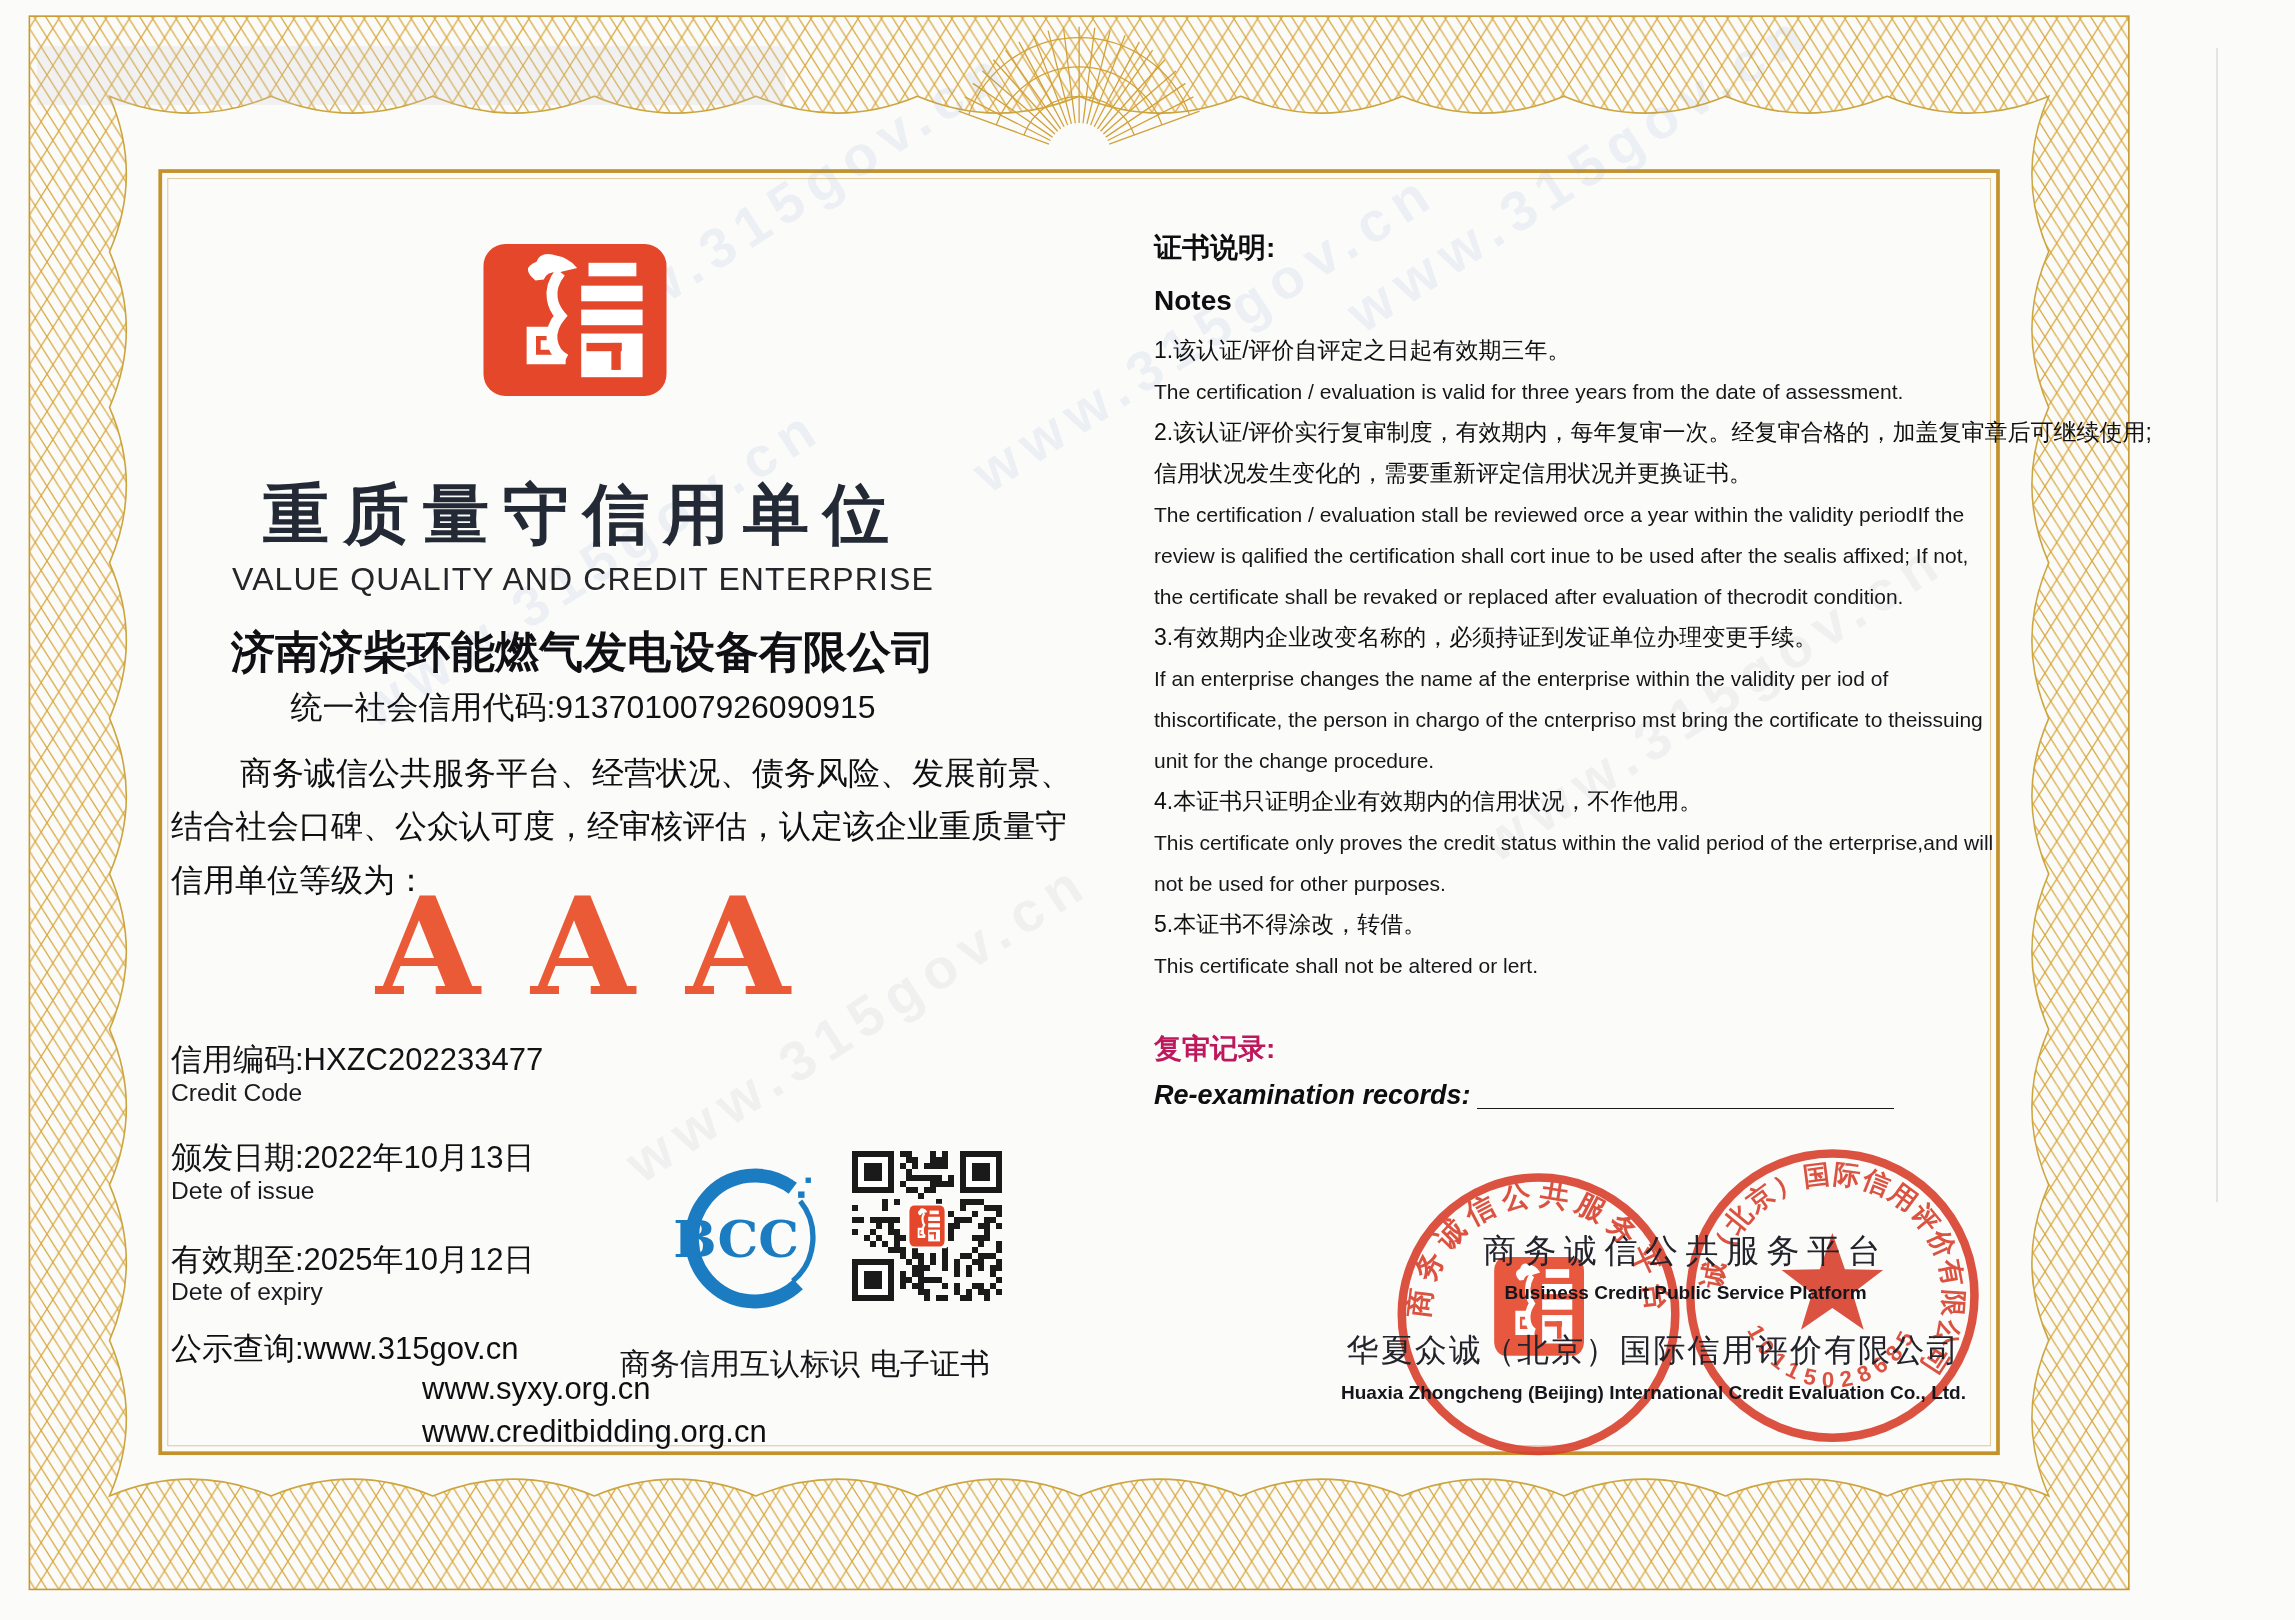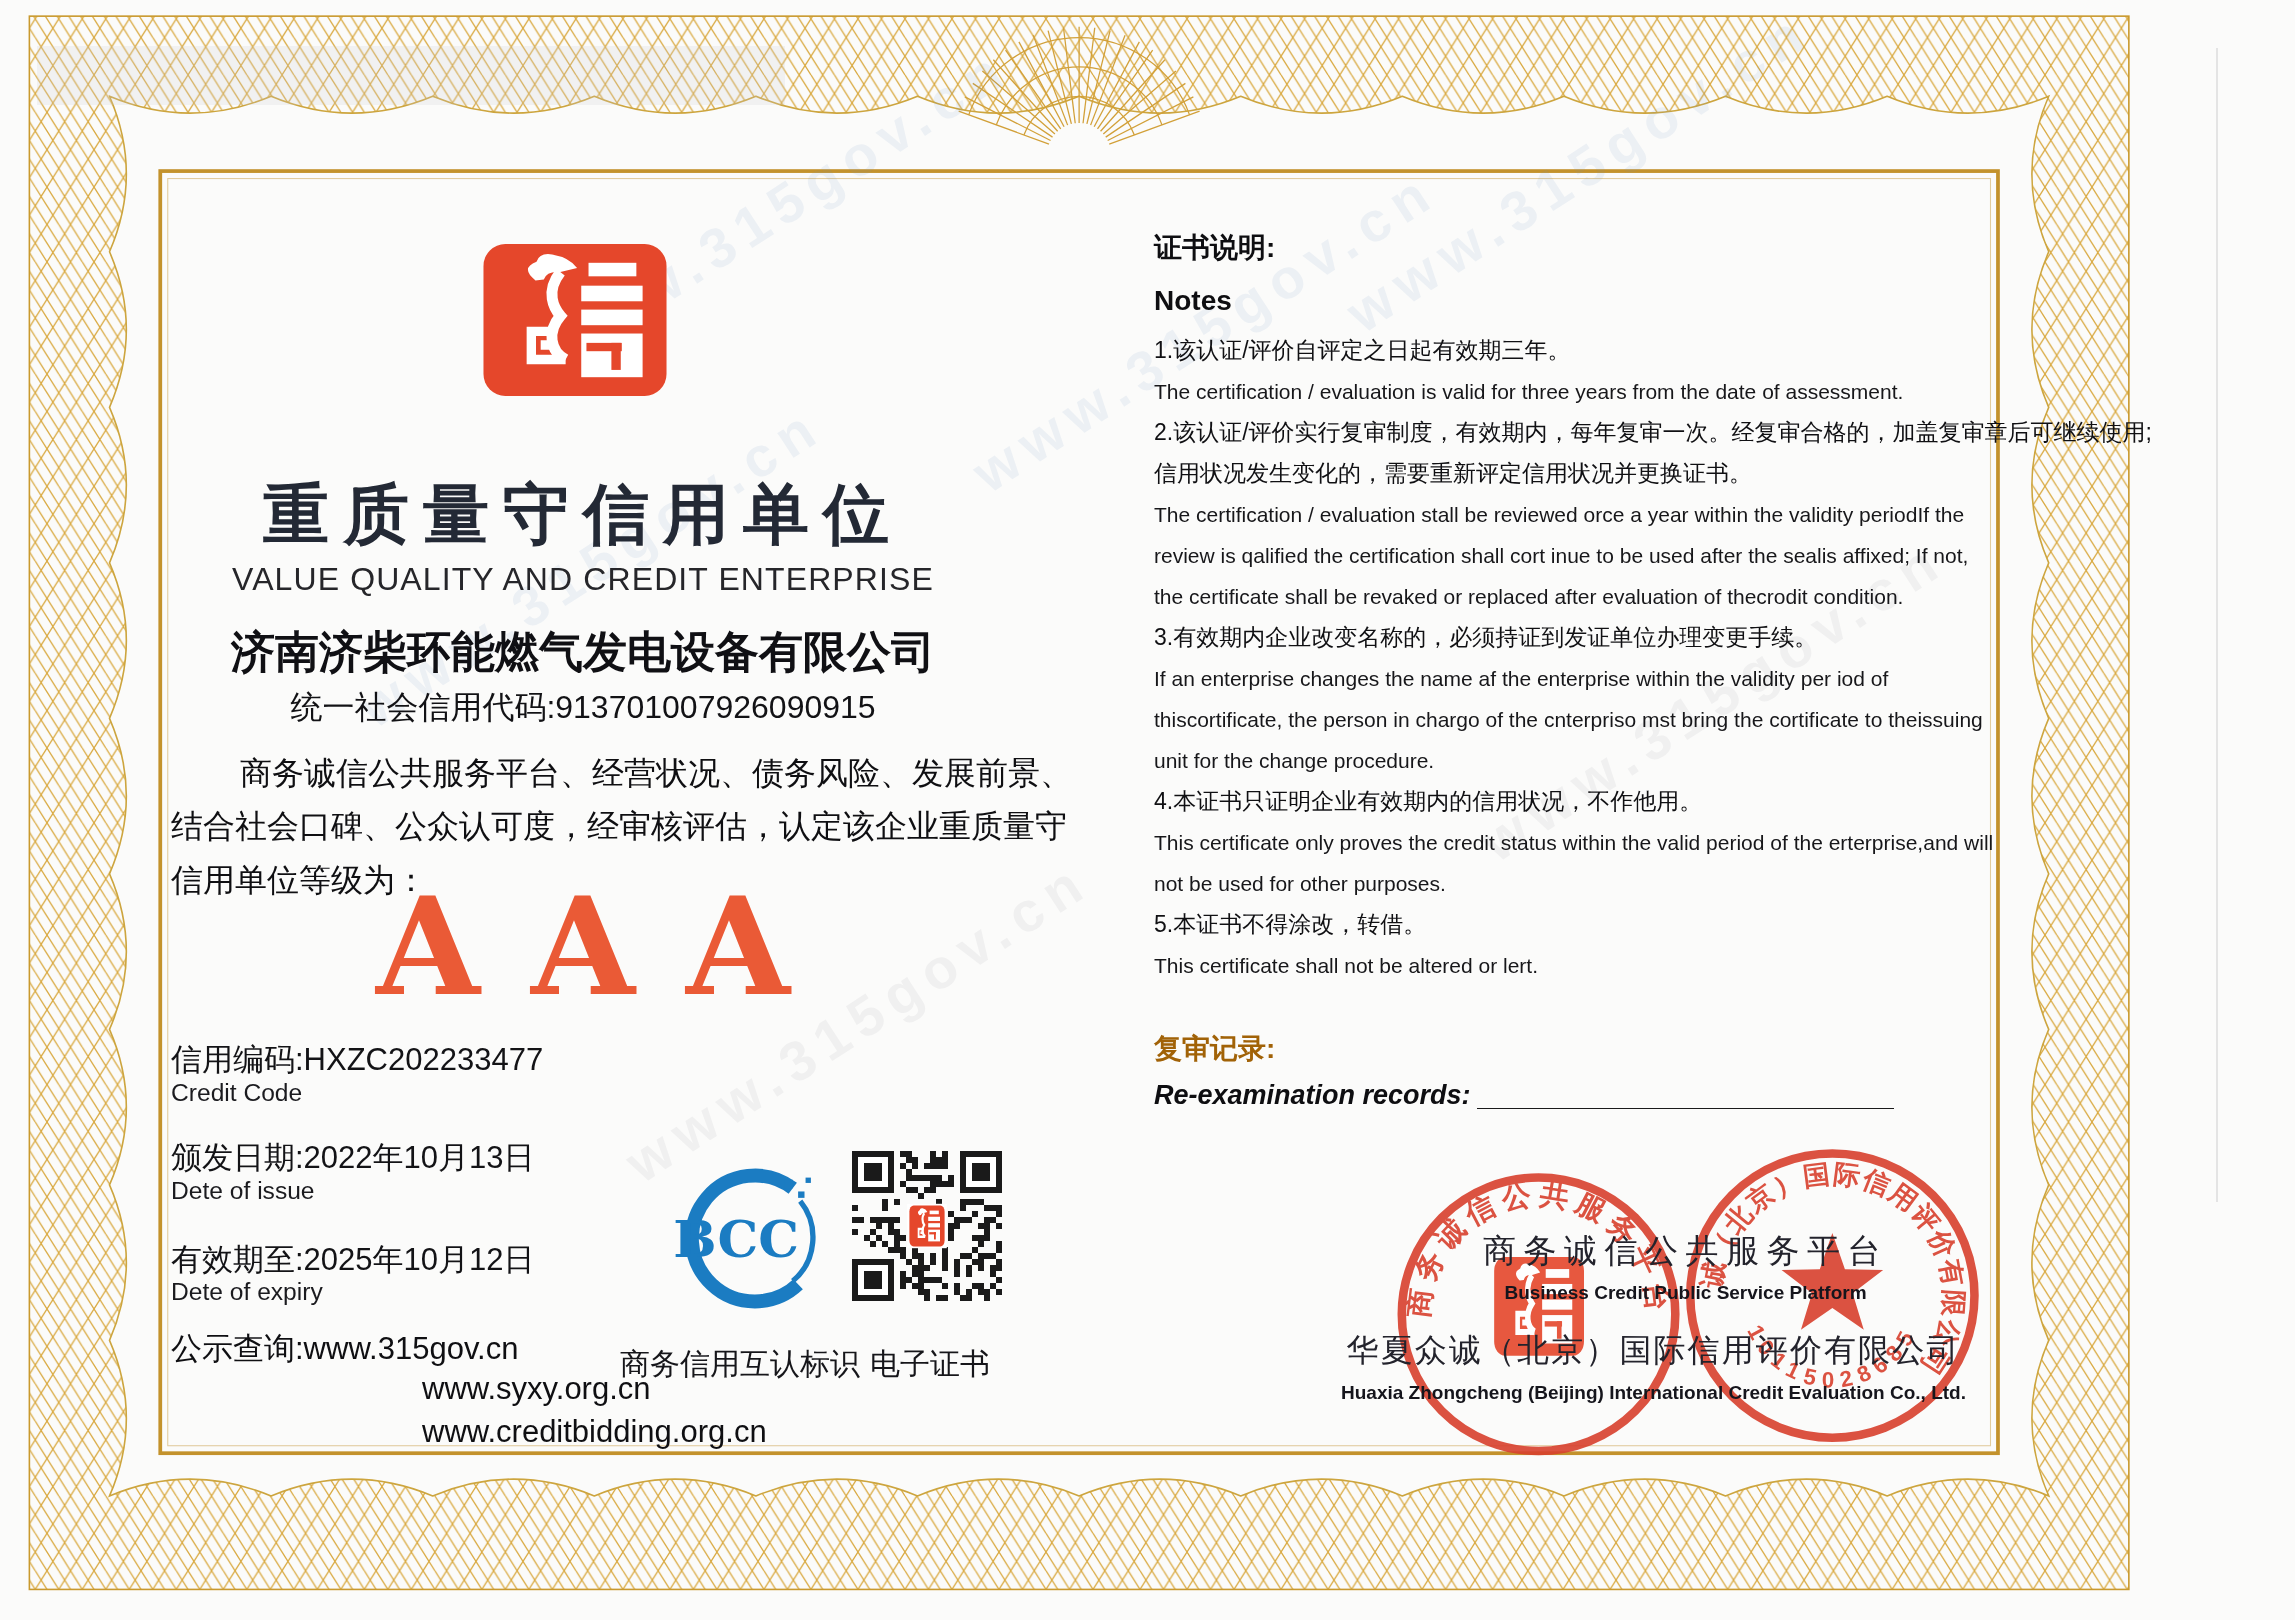--- a/index.html
+++ b/index.html
@@ -17,21 +17,21 @@
   .para{font-size:32px;color:#0f0f12;line-height:53px;}
   .rating{font-family:"DejaVu Serif","Liberation Serif",serif;font-weight:700;
           font-size:134px;letter-spacing:51px;color:#EA5A36;}
   .zh-line{font-size:31px;color:#131316;}
   .en-small{font-size:24.6px;color:#1b1b1f;}
   .url{font-size:31px;color:#0f0f12;}
   .mark-label{font-size:30px;color:#16161a;}
   .note-head{font-size:28px;font-weight:700;color:#0e0e11;}
   .note-zh{font-size:23px;color:#101013;line-height:41px;white-space:nowrap;}
   .note-en{font-size:21px;color:#17171a;line-height:41px;white-space:nowrap;}
-  .review-zh{font-size:28px;font-weight:700;color:#a16207;}
+  .review-zh{font-size:28px;font-weight:700;color:#be185d;}
   .review-en{font-size:27px;font-weight:700;color:#0e0e11;}
   .issuer-zh{font-size:33px;color:#23232c;letter-spacing:7.5px;font-weight:500;}
   .issuer-zh2{font-size:32px;color:#23232c;letter-spacing:2.1px;font-weight:500;}
   .issuer-en{font-size:19px;font-weight:700;color:#15151c;}
   .wm{font-size:56px;letter-spacing:9.6px;color:rgba(110,145,200,0.10);font-weight:700;}
   .wm2{color:rgba(150,150,160,0.10);}
   .underline-blk{border-bottom:1.6px solid #1a1a1a;}
   svg{display:block;}
 </style>
 </head>

